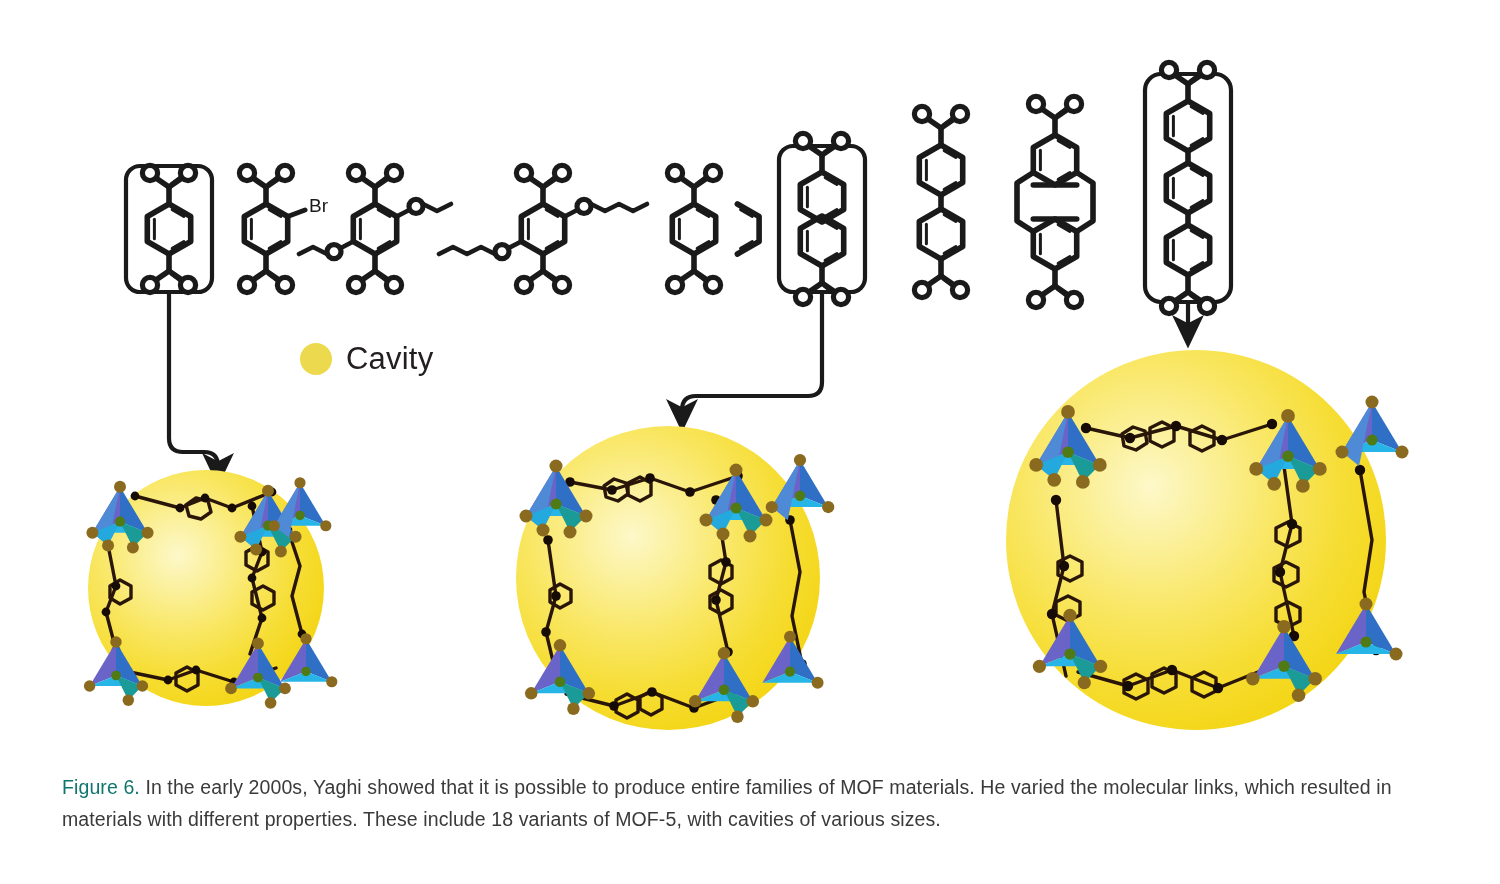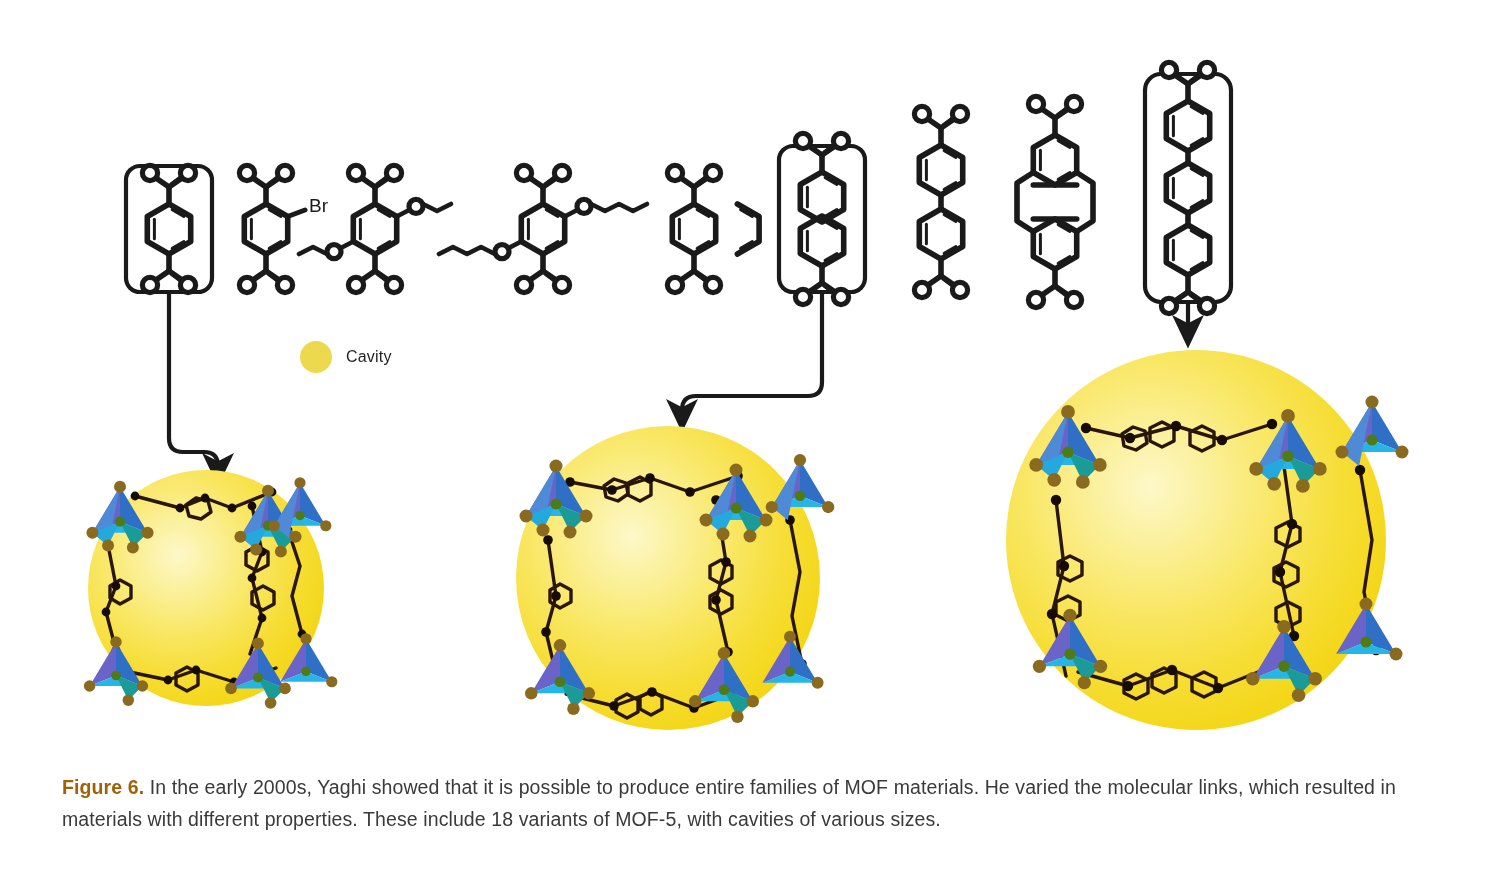--- a/index.html
+++ b/index.html
@@ -3,24 +3,24 @@
 <meta charset="utf-8">
 <style>
   html,body{margin:0;padding:0;background:#ffffff;}
   body{width:1500px;height:884px;position:relative;overflow:hidden;
        font-family:"Liberation Sans","DejaVu Sans",sans-serif;color:#231f20;}
   #figure-root{position:absolute;inset:0;}
   svg{display:block;}
   #scene{position:absolute;left:0;top:0;width:1500px;height:760px;}
   #legend{position:absolute;left:300px;top:341px;display:flex;align-items:center;gap:14px;}
   #legend .swatch{width:32px;height:32px;border-radius:50%;background:#ecd94e;}
-  #legend .lbl{font-size:16px;letter-spacing:.2px;color:#231f20;}
+  #legend .lbl{font-size:31px;letter-spacing:.2px;color:#231f20;}
   #caption{position:absolute;left:62px;top:772px;width:1378px;
            font-size:19.5px;line-height:1.62;color:#3a3a3a;letter-spacing:.1px;}
-  #caption .fignum{font-weight:bold;color:#a16207;}
+  #caption .fignum{font-weight:normal;color:#0f766e;}
   .mol-strokes{fill:none;stroke:#1a1a1a;stroke-linecap:round;stroke-linejoin:round;}
   .atom-o{fill:#ffffff;stroke:#1a1a1a;stroke-width:5.2;}
   .boxline{fill:#ffffff;stroke:#1a1a1a;stroke-width:4.2;}
   .connector{fill:none;stroke:#1a1a1a;stroke-width:4.2;stroke-linecap:round;stroke-linejoin:round;}
   .brlabel{font-family:"Liberation Sans",sans-serif;font-size:19px;fill:#1a1a1a;}
   .linker-bond{fill:none;stroke:#2a1608;stroke-width:3.4;stroke-linecap:round;stroke-linejoin:round;}
   .linker-atom{fill:#160b05;}
 </style>
 </head>
 <body>

